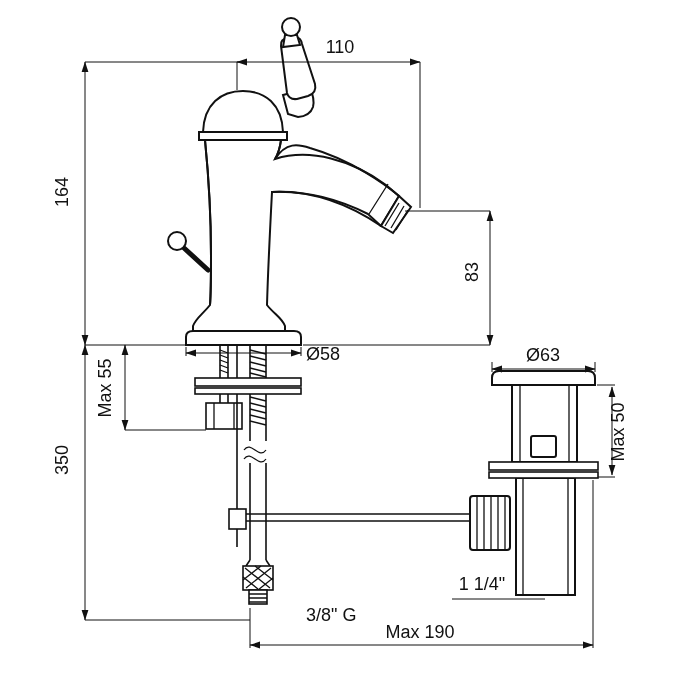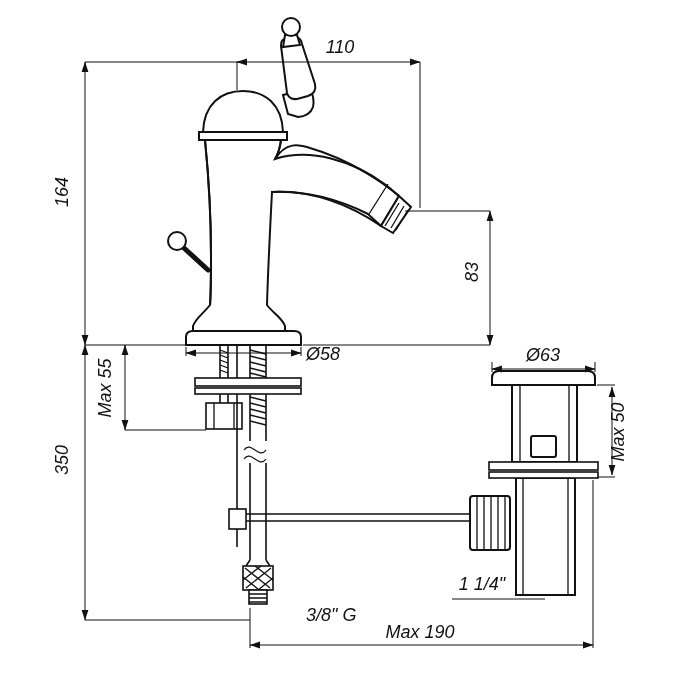--- a/index.html
+++ b/index.html
@@ -1,17 +1,17 @@
 <!DOCTYPE html>
 <html><head>
 <meta charset="utf-8">
 <style>
   html,body{margin:0;padding:0;background:#ffffff;}
   body{width:700px;height:700px;position:relative;font-family:"Liberation Sans",sans-serif;}
-  #stage{position:absolute;inset:0;font-style:italic;}
+  #stage{position:absolute;inset:0;}
   svg{display:block;}
   .dim-text{font-family:"Liberation Sans",sans-serif;font-size:18px;fill:#111;}
   .thin{stroke:#111;stroke-width:1;fill:none;}
   .draw{stroke:#111;stroke-width:2;fill:none;}
   .draww{stroke:#111;stroke-width:2;fill:#fff;}
   .inner{stroke:#111;stroke-width:1.3;fill:none;}
   .mid{stroke:#111;stroke-width:1.6;fill:none;}
   .midw{stroke:#111;stroke-width:1.6;fill:#fff;}
 </style>
 </head>

